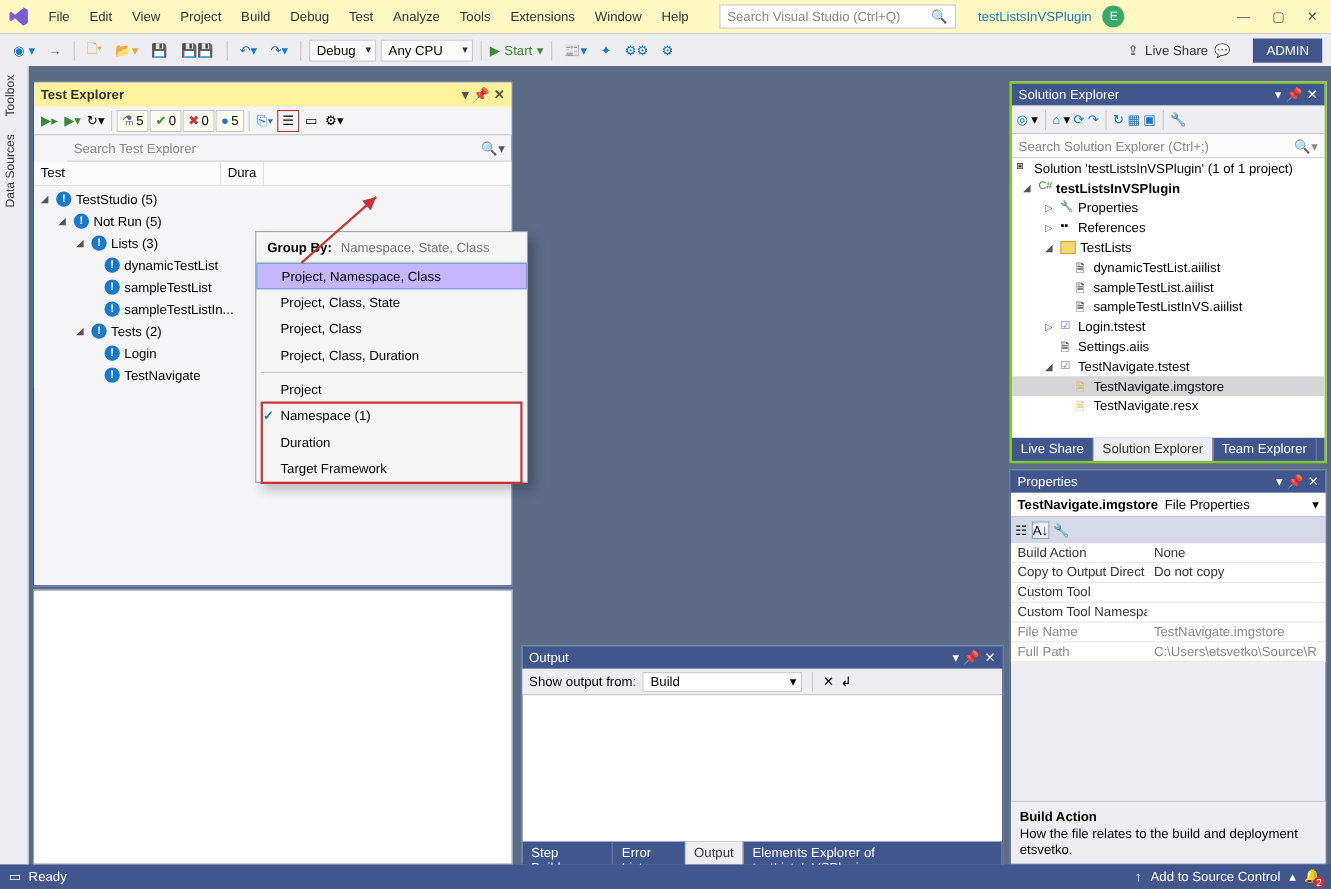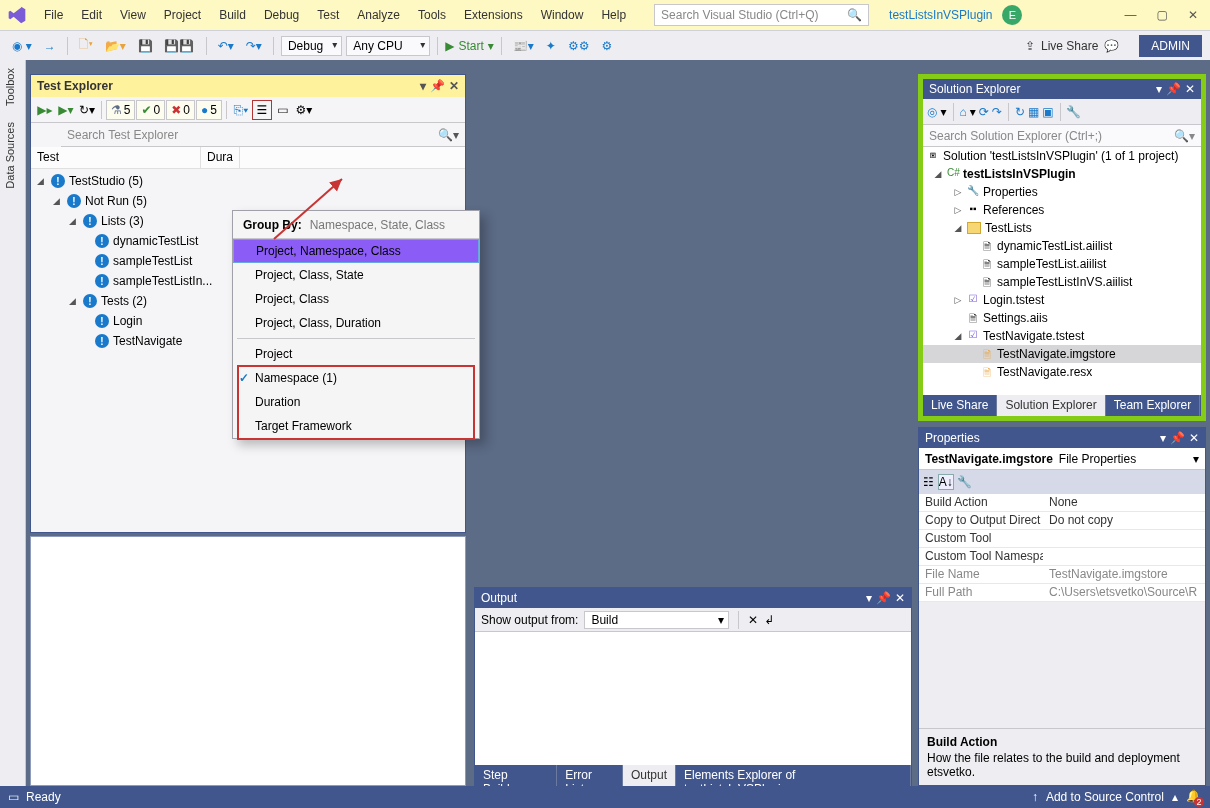--- a/index.html
+++ b/index.html
@@ -49,21 +49,21 @@
 .te-tree { padding: 2px 0; background:#f5f5f7; }
 .tree-row { display: flex; align-items: center; height: 20px; padding-left: 6px; gap: 4px; }
 .arrow { width: 10px; color: #555; font-size: 9px; }
 .info-ico { width: 14px; height: 14px; border-radius: 50%; background: #1979ca; color: #fff; display: flex; align-items: center; justify-content: center; font-size: 10px; font-weight: bold; }
 
 .groupby-menu { position: absolute; left: 232px; top: 150px; width: 248px; background: #f5f5f5; border: 1px solid #a0a0a8; box-shadow: 6px 6px 10px rgba(0,0,0,.25); z-index: 20; }
 .gb-header { height: 28px; display: flex; align-items: center; padding: 0 10px; gap: 8px; border-bottom: 1px solid #c8c8cc; }
 .gb-header b { font-weight: 600; }
 .gb-header span.curr { color: #777; }
 .gb-item { height: 24px; display: flex; align-items: center; padding: 0 10px 0 22px; position: relative; }
-.gb-item.sel { background: #8b5cf6; border: 1px solid #6aa6de; }
+.gb-item.sel { background: #c4b5fd; border: 1px solid #6aa6de; }
 .gb-item.chk::before { content: "✓"; position: absolute; left: 6px; color: #1979ca; font-weight: bold; }
 .gb-sep { height: 1px; background: #c8c8cc; margin: 3px 4px; }
 .red-box { position: absolute; border: 2px solid #c83434; pointer-events: none; }
 
 .arrow-annot { position: absolute; left: 268px; top: 113px; width: 82px; height: 70px; z-index: 25; pointer-events: none; }
 
 .bottom-panel { position: absolute; left: 30px; bottom: 0; width: 436px; height: 250px; background: #fff; border: 1px solid #8e9bbd; }
 
 .output-panel { position: absolute; left: 474px; bottom: 0; width: 438px; height: 199px; background: #fff; border: 1px solid #40568d; }
 .output-title { height: 20px; background: #40568d; color: #fff; display: flex; align-items: center; padding: 0 6px; }
@@ -71,21 +71,21 @@
 .output-bar { height: 24px; background: #eeeef2; display: flex; align-items: center; padding: 0 6px; gap: 6px; border-bottom: 1px solid #c8c8cc; }
 .output-bar .sel { border: 1px solid #c8c8cc; background: #fff; padding: 1px 110px 1px 6px; position: relative; }
 .output-bar .sel::after { content: "▾"; position: absolute; right: 4px; }
 .output-content { height: 133px; overflow: auto; }
 .output-tabs { height: 21px; background: #40568d; display: flex; }
 .out-tab { padding: 3px 8px; color: #fff; border-right: 1px solid #6d7aa0; }
 .out-tab.active { background: #eeeef2; color: #333; }
 
 .right-col { position: absolute; right: 4px; top: 14px; width: 288px; bottom: 0; display: flex; flex-direction: column; gap: 0; }
 
-.sol-exp { background: #f5f5f7; border: 5px solid #84cc16; height: 347px; display: flex; flex-direction: column; text-align: center; }
+.sol-exp { background: #f5f5f7; border: 2px solid #84cc16; height: 347px; display: flex; flex-direction: column; }
 .sol-title { height: 20px; background: #40568d; color: #fff; display: flex; align-items: center; padding: 0 6px; }
 .sol-title .icons { margin-left: auto; display: flex; gap: 4px; }
 .sol-tb { height: 26px; background: #eeeef2; border-bottom: 1px solid #c8c8cc; display: flex; align-items: center; padding: 0 4px; gap: 3px; }
 .sol-tb .ico { color: #1979ca; }
 .sol-search { height: 22px; display: flex; align-items: center; padding: 0 6px; color: #888; border-bottom: 1px solid #c8c8cc; background: #fafafd; }
 .sol-search .mag { margin-left: auto; }
 .sol-tree { flex: 1; background: #fff; overflow: auto; }
 .sol-row { display: flex; align-items: center; height: 18px; gap: 4px; padding-left: 4px; }
 .sol-row.sel { background: #d6d6d8; }
 .fold-ico { width: 14px; height: 12px; background: #f7d774; border: 1px solid #d0a830; }

